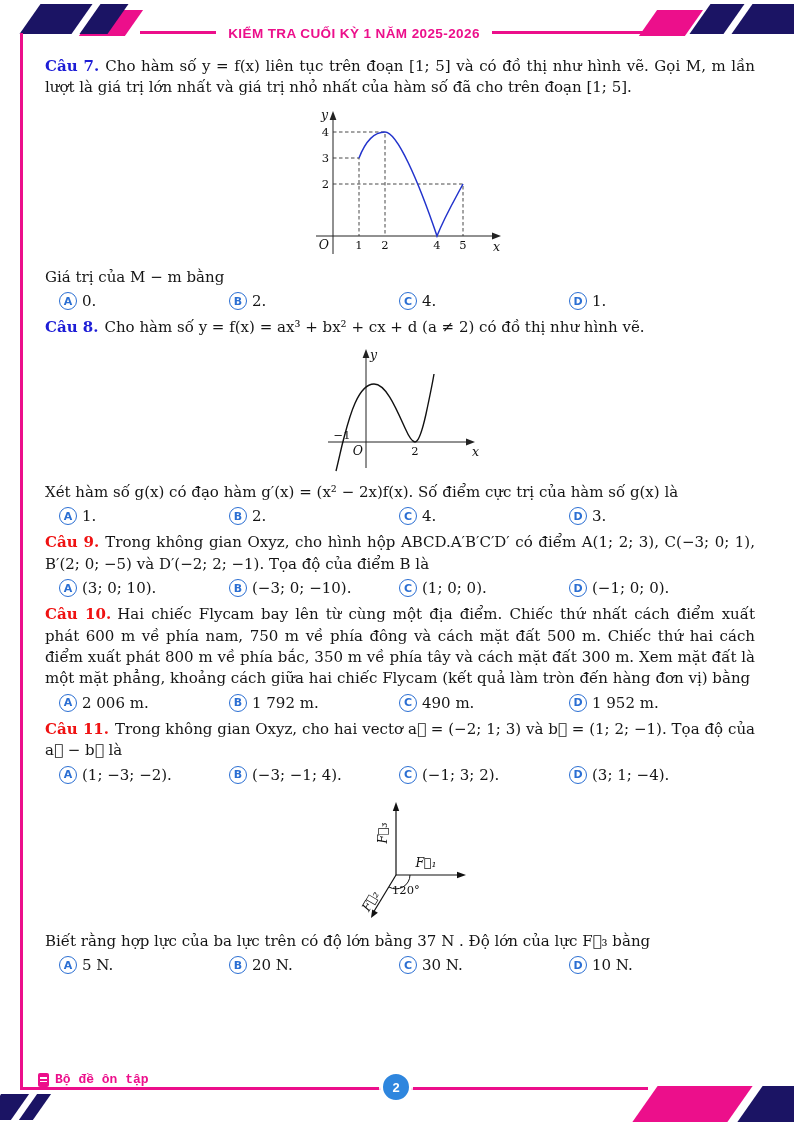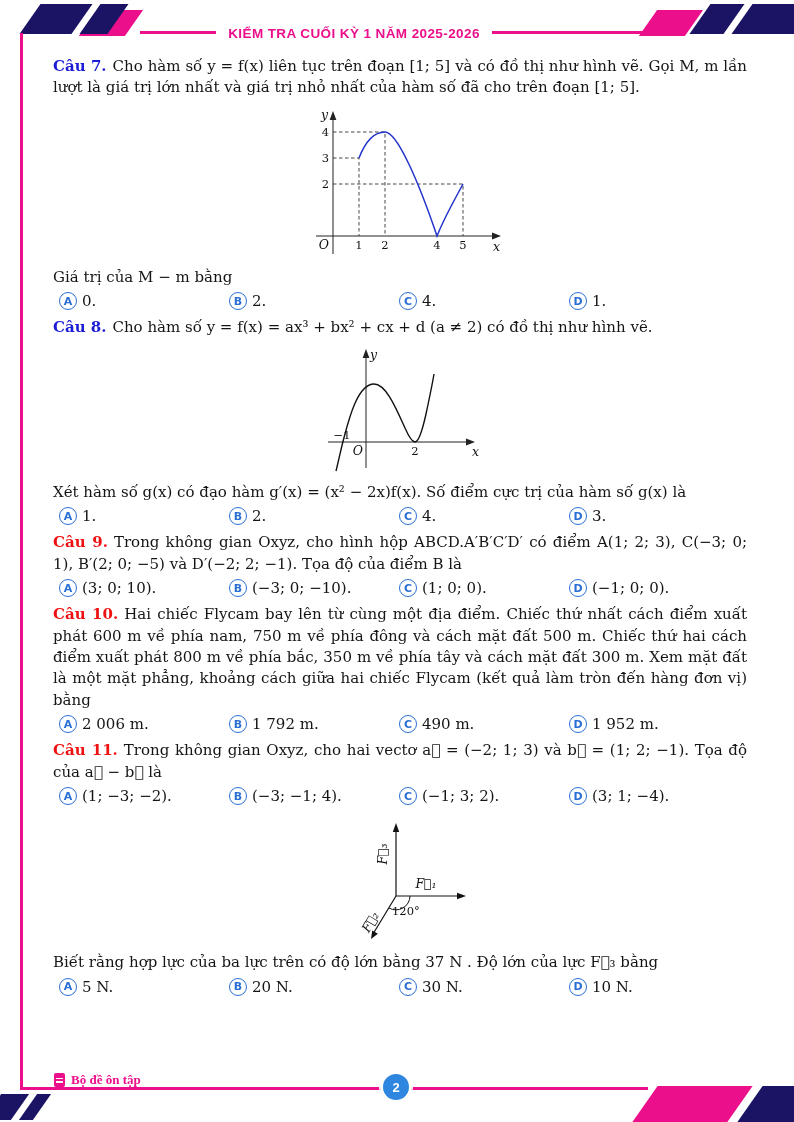--- a/index.html
+++ b/index.html
@@ -15,38 +15,38 @@
   .top-line{position:absolute;left:140px;top:31px;width:514px;height:2.5px;background:#ec0f8b}
   .left-line{position:absolute;left:20px;top:33px;width:2.5px;height:1056px;background:#ec0f8b}
   .bottom-line{position:absolute;left:20px;top:1087px;width:628px;height:2.5px;background:#ec0f8b}
 
   .header-title-wrap{position:absolute;left:0;top:24px;width:708px;text-align:center}
   .header-title-wrap span{position:relative;z-index:2;background:#fff;padding:0 12px;
       font-family:"Liberation Sans",sans-serif;font-weight:bold;font-size:13.5px;
       color:#ec0f8b;letter-spacing:.4px}
 
   .content{position:absolute;left:45px;top:52px;width:710px}
-  p.q{text-align:justify;line-height:1.43;margin:4px 8px 2px}
+  p.q{text-align:justify;line-height:1.43;margin:4px 0 2px}
   .qlabel{font-weight:bold;margin-right:6px}
   .qlabel.blue{color:#1d1dd6}
   .qlabel.red{color:#ef1212}
 
   .opts{display:grid;grid-template-columns:170px 170px 170px 1fr;margin:4px 0 7px 14px}
   .opt{display:flex;align-items:center;gap:5px}
   .circ{width:18px;height:18px;flex:0 0 18px;border:1.5px solid #2b6fd3;border-radius:50%;
         color:#2b6fd3;font-family:"DejaVu Sans",sans-serif;font-weight:bold;font-size:11px;
         display:flex;align-items:center;justify-content:center}
 
   .fig{text-align:center;margin:5px 0 3px}
   .nlab{font-size:11.5px;font-family:"DejaVu Serif",serif;fill:#111}
   .vlab{font-size:12.5px;font-style:italic;font-family:"DejaVu Serif",serif;fill:#111}
   .end{text-anchor:end}.mid{text-anchor:middle}
 
-  .footer-brand{position:absolute;left:54px;top:1072px;display:flex;align-items:center;
-      font-family:Liberation Serif, serif;font-weight:bold;font-size:13px;color:#ec0f8b}
+  .footer-brand{position:absolute;left:38px;top:1072px;display:flex;align-items:center;
+      font-family:Liberation Mono, monospace;font-weight:bold;font-size:13px;color:#ec0f8b}
   .doc-icon{width:11px;height:14px;background:#ec0f8b;border-radius:2px;margin-right:6px;
       display:inline-flex;flex-direction:column;justify-content:center;align-items:center;gap:2px}
   .doc-icon i{display:block;width:7px;height:1.5px;background:#fff}
   .page-circle{position:absolute;left:380px;top:1071px;width:32px;height:32px;border-radius:50%;
       background:#2e86de;border:3px solid #fff;outline:1px solid #fff;color:#fff;
       font-family:"Liberation Sans",sans-serif;font-weight:bold;font-size:13px;
       display:flex;align-items:center;justify-content:center;z-index:3}
 </style>
 </head>
 <body>

